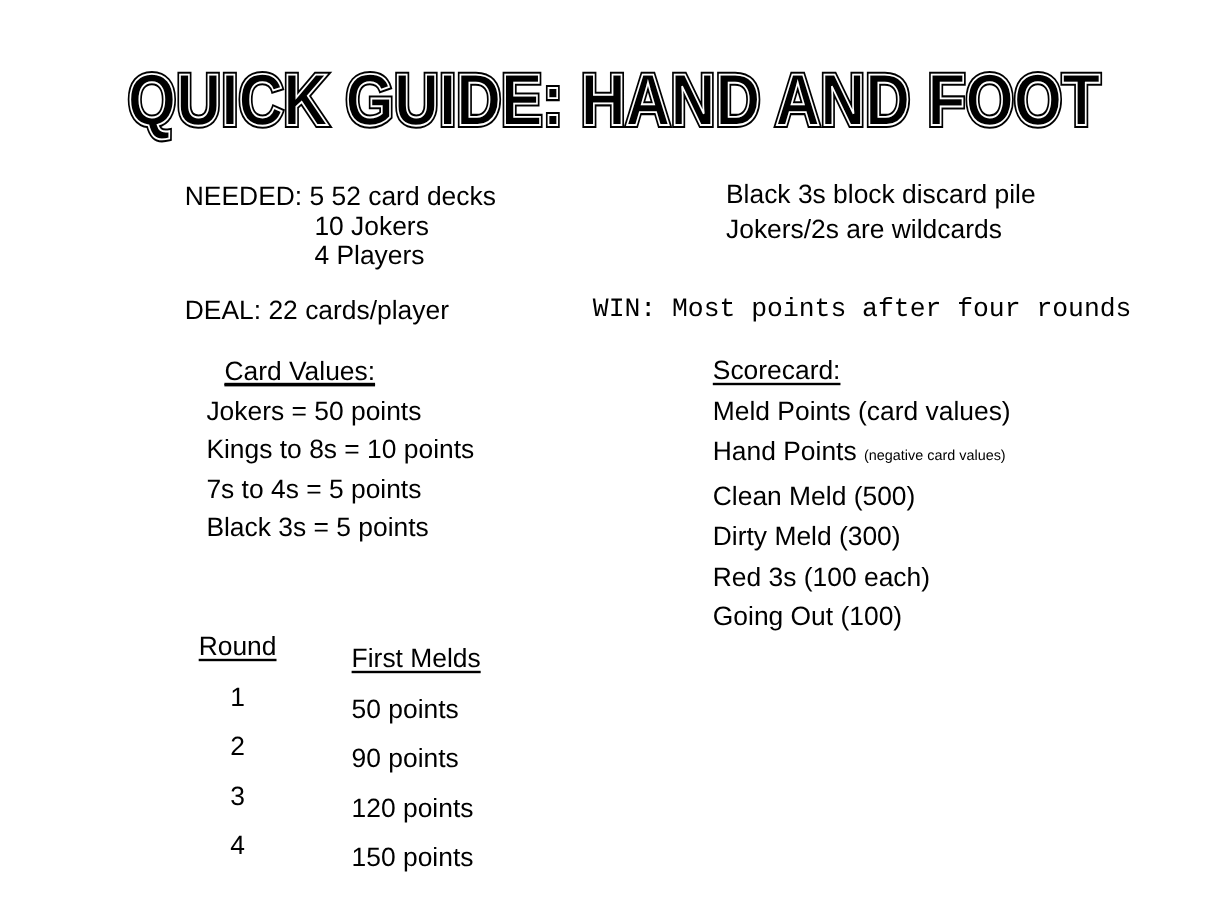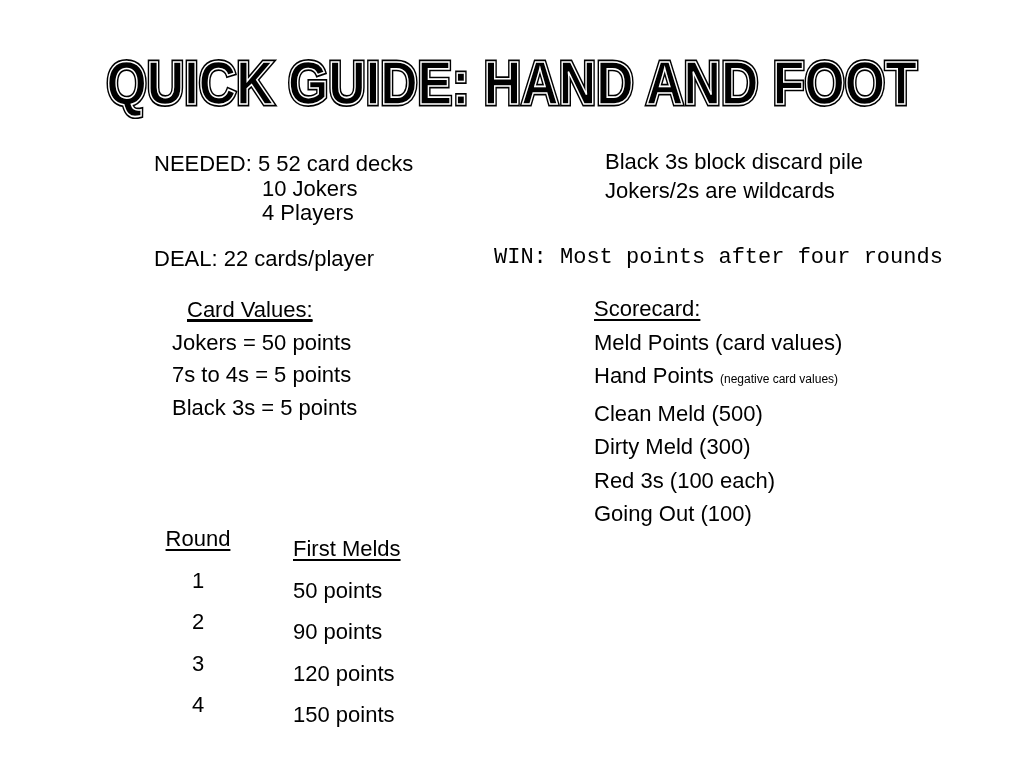--- a/index.html
+++ b/index.html
@@ -94,20 +94,21 @@
   <div>NEEDED: 5 52 card decks</div>
   <div class="cont">10 Jokers</div>
   <div class="cont">4 Players</div>
 </div>
 
 <div class="block deal-line">DEAL: 22 cards/player</div>
 
 <div class="block cardvalues-block">
   <div class="heading"><span class="u">Card Values:</span></div>
   <div>Jokers = 50 points</div>
+  <div>Kings to 8s = 10 points</div>
   <div>7s to 4s = 5 points</div>
   <div>Black 3s = 5 points</div>
 </div>
 
 <div class="block rounds-block">
   <div class="trow">
     <span class="c1"><span class="u">Round</span></span>
     <span class="c2"><span class="u">First Melds</span></span>
   </div>
   <div class="trow">

